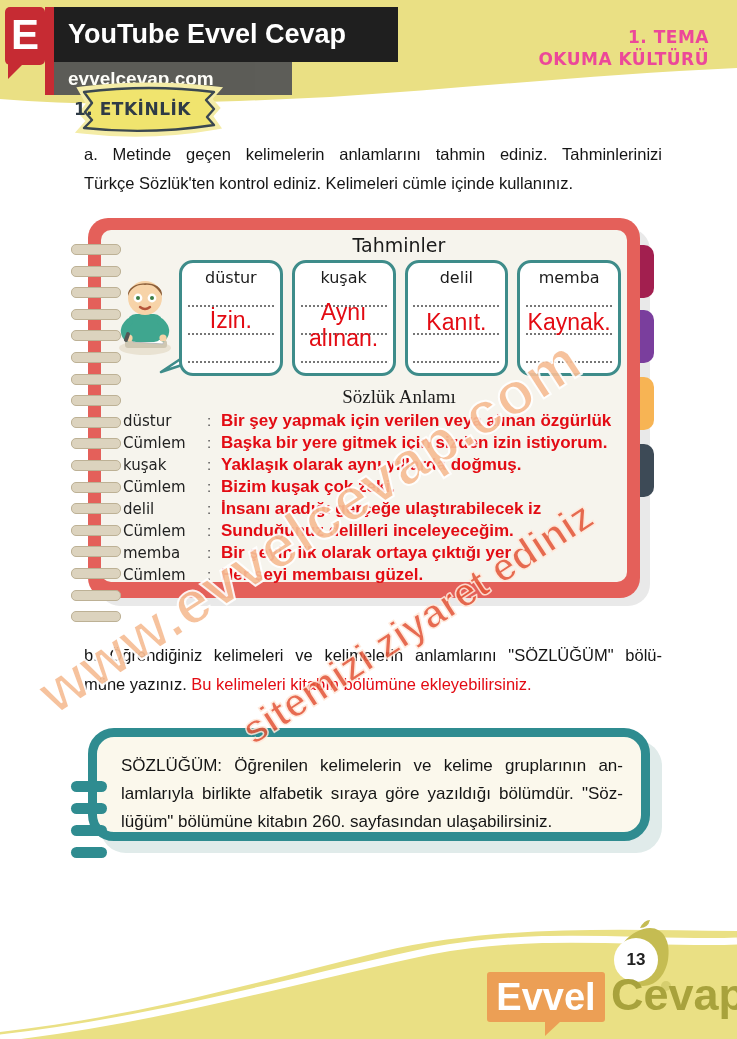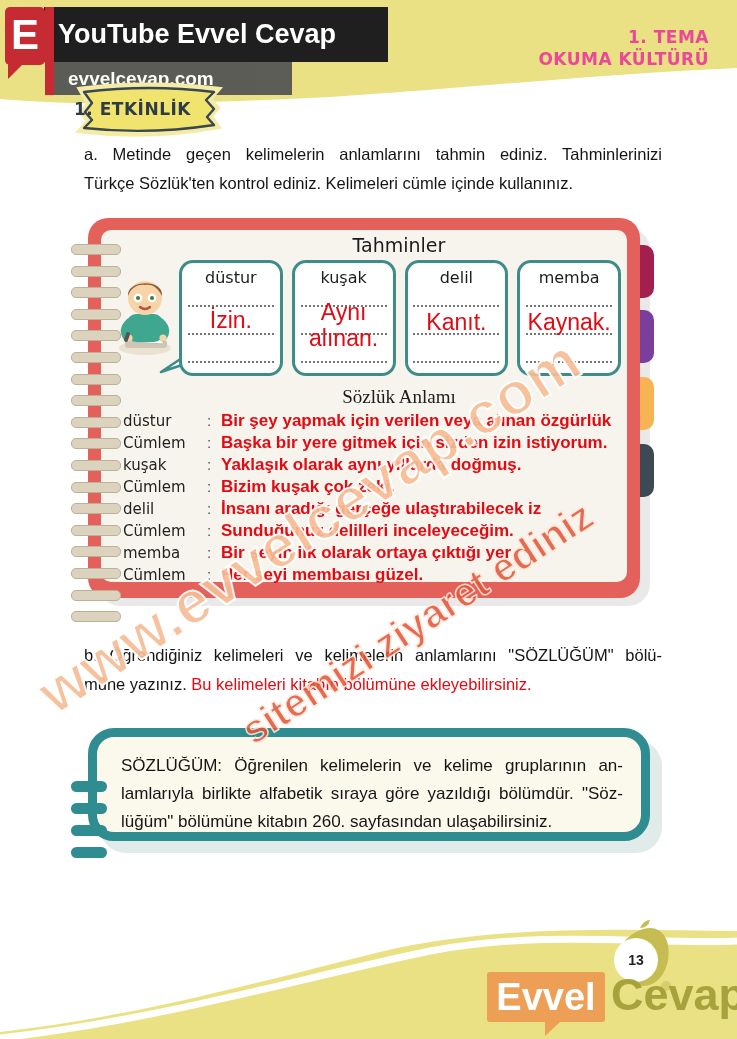--- a/index.html
+++ b/index.html
@@ -3,21 +3,21 @@
 <meta charset="utf-8">
 <style>
   html,body{margin:0;padding:0;background:#fff;}
   .page{position:relative;width:737px;height:1039px;overflow:hidden;background:#fff;
         font-family:"Liberation Sans",sans-serif;color:#1b1b1b;}
   .abs{position:absolute;}
   svg{display:block;}
 
   
   .topband{left:0;top:0;width:737px;height:215px;pointer-events:none;}
-  .channel-banner{left:44px;top:7px;width:344px;height:55px;background:#1f1f1f;
+  .channel-banner{left:54px;top:7px;width:344px;height:55px;background:#1f1f1f;
       color:#fff;font-size:27px;font-weight:bold;line-height:55px;padding-left:14px;box-sizing:border-box;}
   .site-banner{left:54px;top:62px;width:238px;height:33px;background:#555;opacity:.95;
       color:#fff;font-size:19px;font-weight:bold;line-height:33px;padding-left:14px;box-sizing:border-box;}
   .e-strip{left:45px;top:7px;width:9px;height:88px;background:#c62b33;}
   .e-logo{left:5px;top:7px;width:40px;height:58px;background:#c62b33;border-radius:5px;
       color:#fff;font-size:42px;font-weight:bold;text-align:center;line-height:56px;}
   .e-tail{left:8px;top:63px;width:0;height:0;border-left:16px solid #c62b33;border-bottom:16px solid transparent;}
   .theme-header{right:28px;top:26px;text-align:right;font-family:"DejaVu Sans",sans-serif;
       font-size:17px;font-weight:bold;color:#ec4899;line-height:22px;letter-spacing:.5px;}
 
@@ -69,21 +69,21 @@
   
   .wm{pointer-events:none;z-index:20;font-weight:bold;white-space:nowrap;transform-origin:0 50%;}
   .wm-url{left:44px;top:664px;font-size:60px;letter-spacing:1px;color:#f6bd95;opacity:.92;
       -webkit-text-stroke:2px #ffffff;transform:rotate(-33deg);}
   .wm-slogan{left:246px;top:712px;font-size:40px;color:#e4573a;opacity:.88;
       -webkit-text-stroke:1.5px #ffe9db;transform:rotate(-33deg);}
 
   
   .bottomband{left:0;top:900px;width:737px;height:139px;}
   .pageno-circle{left:614px;top:938px;width:44px;height:44px;border-radius:50%;background:#fff;
-      text-align:center;line-height:44px;font-size:14px;font-weight:bold;color:#222;z-index:6;}
+      text-align:center;line-height:44px;font-size:17px;font-weight:bold;color:#222;z-index:6;}
   .logo-evvel{left:487px;top:972px;width:118px;height:50px;background:#ec9f55;border-radius:3px;
       color:#fff;font-size:38px;font-weight:bold;text-align:center;line-height:50px;z-index:6;}
   .logo-tail{left:545px;top:1021px;width:0;height:0;border-top:15px solid #ec9f55;
       border-right:16px solid transparent;z-index:6;}
   .logo-cevap{left:611px;top:969px;font-size:45px;font-weight:bold;color:#a8a23c;z-index:6;}
 </style>
 </head>
 <body>
 
 <div class="page">

